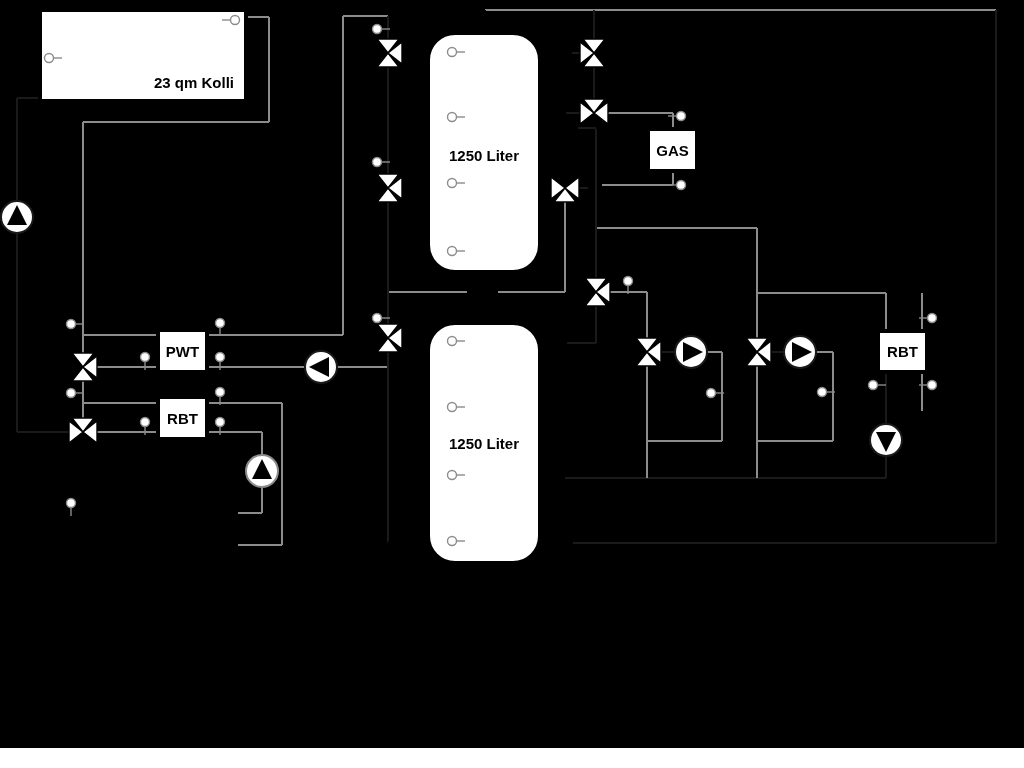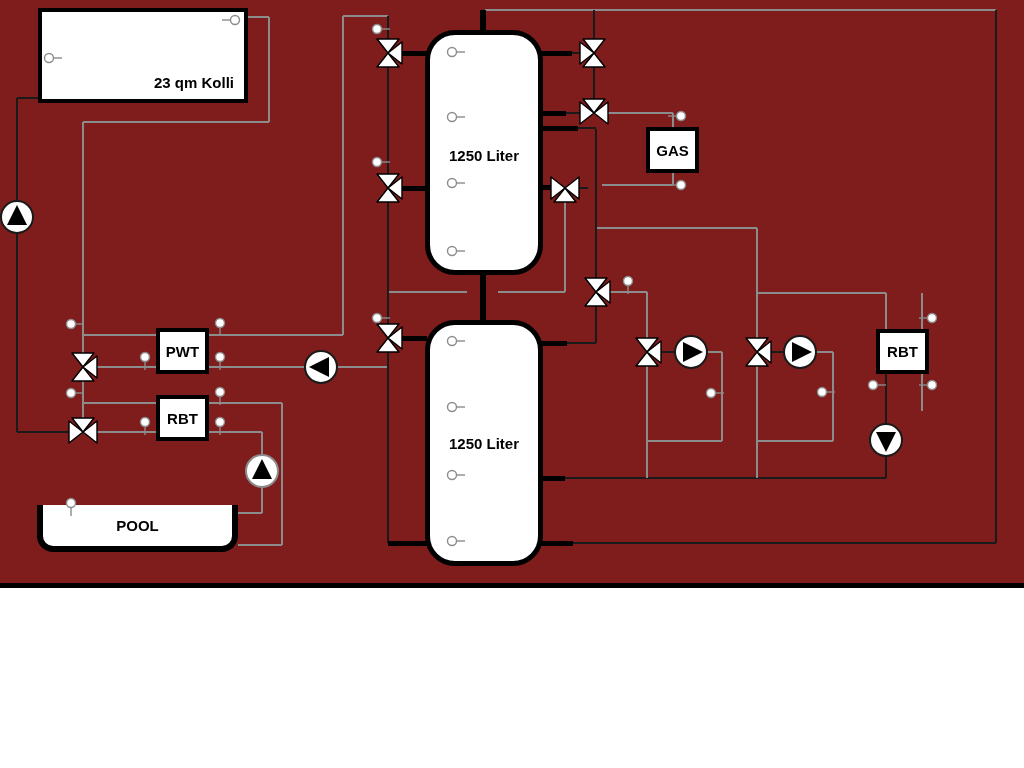--- a/index.html
+++ b/index.html
@@ -1,17 +1,17 @@
 <!DOCTYPE html>
 <html><head>
 <meta charset="utf-8">
 <style>
   html,body{margin:0;padding:0;background:#fff;}
   body{font-family:"Liberation Sans", sans-serif;}
-  #stage{position:relative;width:1024px;height:588px;background:#7f1d1d;overflow:hidden;}
+  #stage{position:relative;width:1024px;height:748px;background:#000000;overflow:hidden;}
   .abs{position:absolute;}
   .box{position:absolute;background:#fff;border:4px solid #000;box-sizing:border-box;
        display:flex;align-items:center;justify-content:center;
        font-weight:700;font-size:15px;color:#000;z-index:3;}
   .tank{position:absolute;background:#fff;border:5px solid #000;border-radius:30px;
         box-sizing:border-box;z-index:3;}
   .tank-label{position:absolute;width:100%;text-align:center;font-weight:700;font-size:15px;color:#000;}
   .pool{position:absolute;background:#fff;border-left:6px solid #000;border-right:6px solid #000;
         border-bottom:6px solid #000;border-radius:0 0 16px 16px;box-sizing:border-box;z-index:3;
         display:flex;align-items:center;justify-content:center;font-weight:700;font-size:15px;}
@@ -123,23 +123,20 @@
   <div class="box" style="left:156px;top:395px;width:53px;height:46px;">
     <span>RBT</span>
   </div>
   <div class="box" style="left:646px;top:127px;width:53px;height:46px;">
     <span>GAS</span>
   </div>
   <div class="box" style="left:876px;top:329px;width:53px;height:45px;">
     <span>RBT</span>
   </div>
 
-  <div class="pool" style="left:37px;top:505px;width:201px;height:47px;">
-    <span>POOL</span>
-  </div>
 
   <div id="bottom-bar" style="background: rgb(0, 0, 0);"></div>
 <div class="icon" style="left: 373px; top: 38px; width: 30px; height: 30px;"><svg width="30" height="30" viewBox="0 0 30 30">
         <polygon points="4,1 26,1 15,15" fill="#fff" stroke="#000" stroke-width="1.4" stroke-linejoin="round"></polygon>
         <polygon points="4,29 26,29 15,15" fill="#fff" stroke="#000" stroke-width="1.4" stroke-linejoin="round"></polygon>
         <polygon points="29,4 29,26 15,15" fill="#fff" stroke="#000" stroke-width="1.4" stroke-linejoin="round"></polygon>
       </svg></div>
     <div class="icon" style="left: 373px; top: 173px; width: 30px; height: 30px;"><svg width="30" height="30" viewBox="0 0 30 30">
         <polygon points="4,1 26,1 15,15" fill="#fff" stroke="#000" stroke-width="1.4" stroke-linejoin="round"></polygon>
         <polygon points="4,29 26,29 15,15" fill="#fff" stroke="#000" stroke-width="1.4" stroke-linejoin="round"></polygon>

